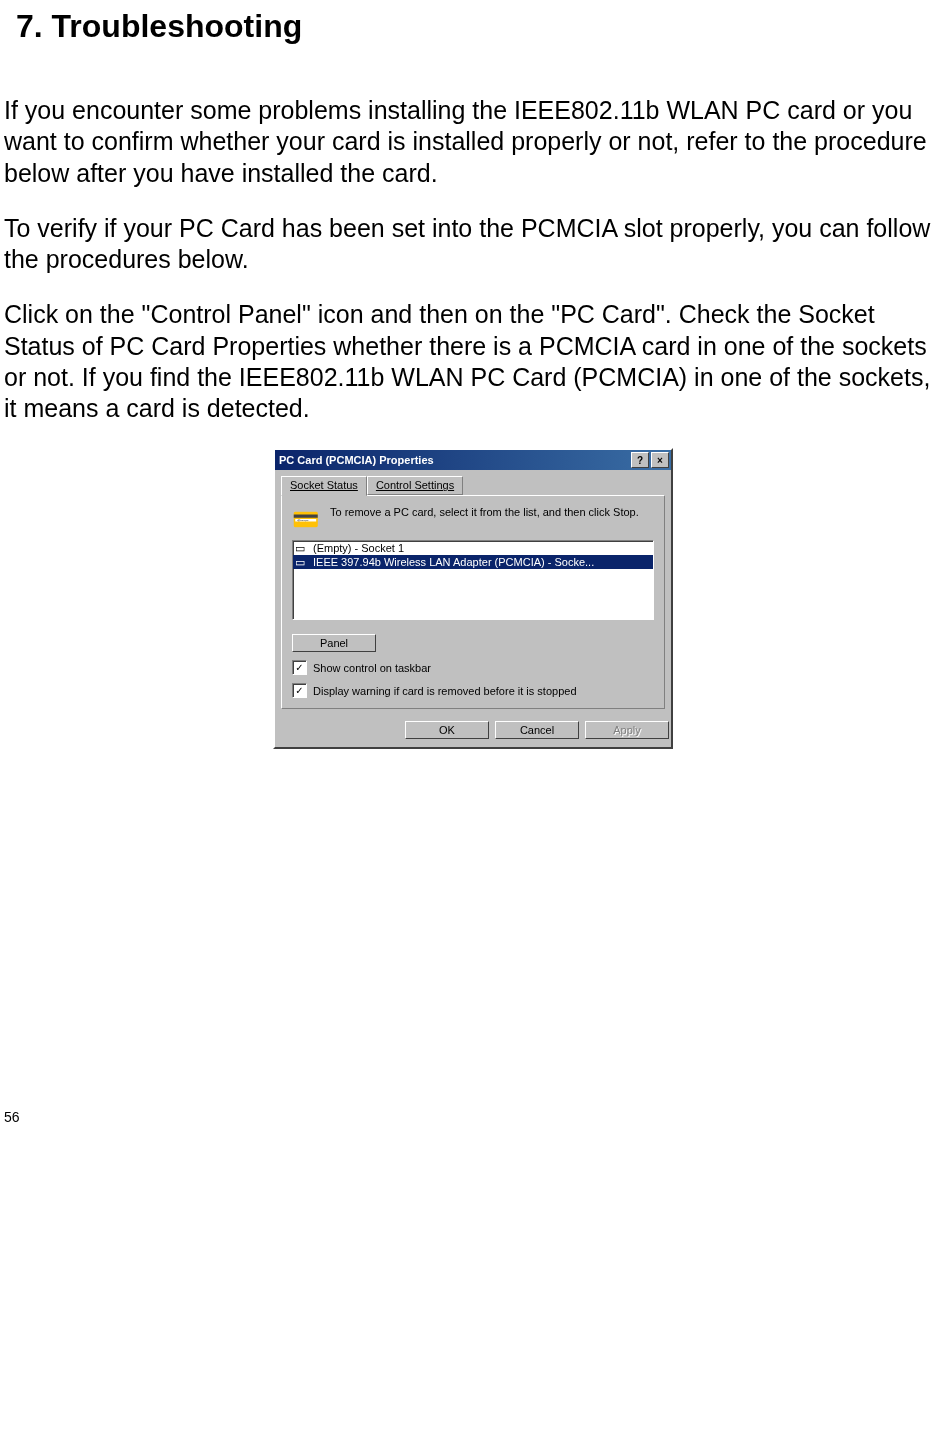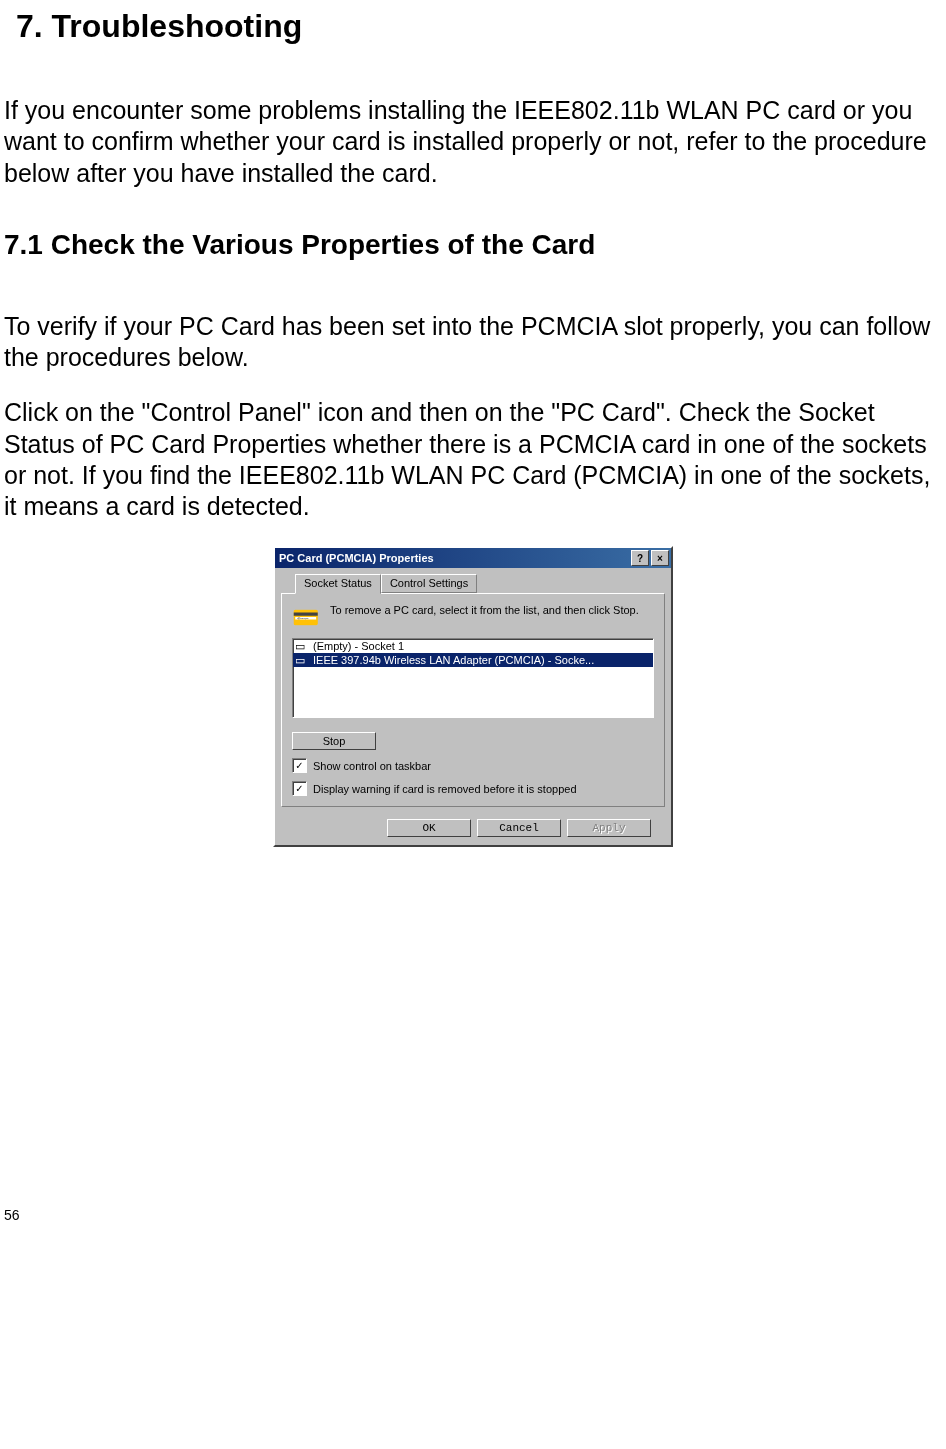--- a/index.html
+++ b/index.html
@@ -69,23 +69,24 @@
     width: 16px; height: 14px;
     background: #c0c0c0;
     border-top: 1px solid #fff;
     border-left: 1px solid #fff;
     border-right: 1px solid #404040;
     border-bottom: 1px solid #404040;
     display: flex; align-items: center; justify-content: center;
     font-family: Arial; font-size: 10px; font-weight: bold; color:#000;
   }
   .tab-row {
-    padding: 6px 6px 0 20px;
+    padding: 6px 6px 0 6px;
     display: flex;
     gap: 0;
+    text-decoration: underline;
   }
   .tab {
     background: #c0c0c0;
     border-top: 1px solid #fff;
     border-left: 1px solid #fff;
     border-right: 1px solid #808080;
     padding: 2px 8px 3px 8px;
     font-size: 11px;
     position: relative;
   }
@@ -174,34 +175,32 @@
     border-bottom: 1px solid #fff;
     box-shadow: inset 1px 1px 0 #404040;
     display: inline-flex;
     align-items: center; justify-content: center;
     font-size: 10px; line-height: 10px;
   }
   .bottom-btn-row {
     display: flex;
     justify-content: flex-end;
     gap: 6px;
-    padding: 6px 20px 8px 8px;
-    font-family: Liberation Mono, monospace;
+    padding: 6px 2px 8px 8px;
   }
 </style>
 </head>
 <body>
 
 <div class="page">
 
   <h1 class="section-title">7. Troubleshooting</h1>
 
   <p class="body-text">If you encounter some problems installing the IEEE802.11b WLAN PC card or you want to confirm whether your card is installed properly or not, refer to the procedure below after you have installed the card.</p>
 
-  <h2 class="subsection-title">7.1 Check the Various Properties of the Card</h2>
 
   <p class="body-text">To verify if your PC Card has been set into the PCMCIA slot properly, you can follow the procedures below.</p>
 
   <p class="body-text">Click on the "Control Panel" icon and then on the "PC Card". Check the Socket Status of PC Card Properties whether there is a PCMCIA card in one of the sockets or not. If you find the IEEE802.11b WLAN PC Card (PCMCIA) in one of the sockets, it means a card is detected.</p>
 
   <div class="win9x-wrap">
     <div class="win9x">
 
       <div class="titlebar">
         <span class="titlebar-title">PC Card (PCMCIA) Properties</span>
@@ -228,21 +227,21 @@
             <span class="pc-icon">▭</span>
             <span>(Empty) - Socket 1</span>
           </div>
           <div class="list-item selected">
             <span class="pc-icon">▭</span>
             <span>IEEE 397.94b Wireless LAN Adapter (PCMCIA) - Socke...</span>
           </div>
         </div>
 
         <div class="stop-row">
-          <span class="btn">Stop</span>
+          <span class="btn">Panel</span>
         </div>
 
         <div class="check-row">
           <span class="checkbox">✓</span>
           <span>Show control on taskbar</span>
         </div>
 
         <div class="check-row">
           <span class="checkbox">✓</span>
           <span>Display warning if card is removed before it is stopped</span>

